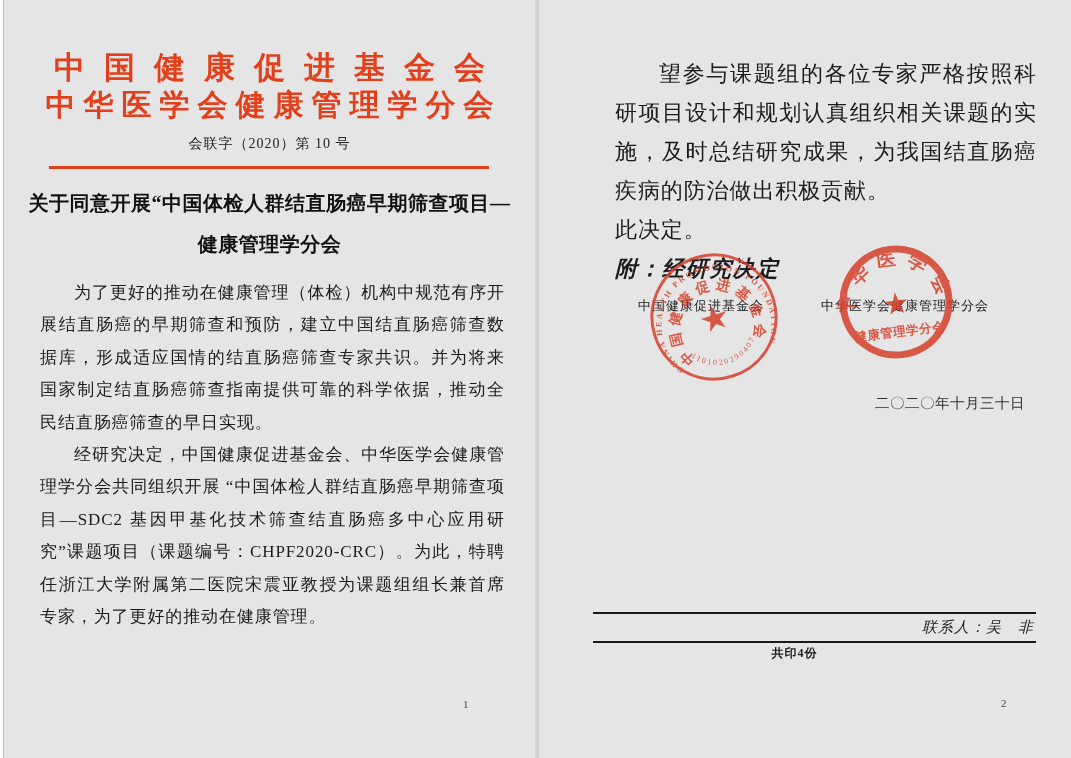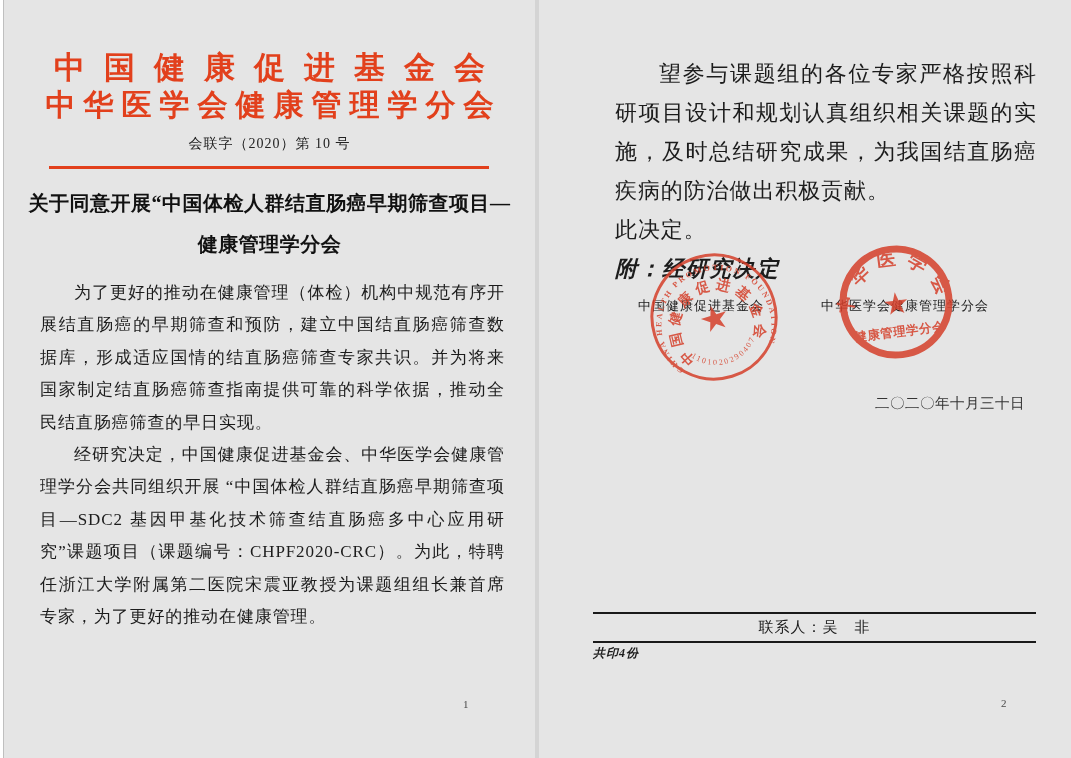--- a/index.html
+++ b/index.html
@@ -39,24 +39,24 @@
   .sig-org-1{left:99px;top:297px;}
   .sig-org-2{left:282px;top:297px;}
   .stamp{position:absolute;z-index:2;opacity:0.85;}
   .stamp-1{left:105px;top:247px;transform:rotate(-17deg);}
   .stamp-2{left:297px;top:242px;transform:rotate(-7deg);}
   .stamp text{fill:#d5402b;}
   .stamp .star{font-family:"DejaVu Sans",sans-serif;}
   .sig-date{position:absolute;left:304px;top:394px;font-size:14.5px;letter-spacing:0.5px;color:#333;white-space:nowrap;margin-left:32px;}
 
   .footer-block{position:absolute;left:54px;top:612px;width:443px;}
-  .footer-row{display:flex;justify-content:center;align-items:center;
+  .footer-row{display:flex;justify-content:flex-end;align-items:center;
     border-top:2px solid #1a1a1a;border-bottom:2px solid #1a1a1a;
-    padding:4px 2px;font-size:15px;letter-spacing:1px;}
-  .copies-note{text-align:left;padding-right:40px;margin-top:2px;font-size:12px;font-weight:bold;letter-spacing:1px;font-style:italic;}
+    padding:4px 2px;font-size:15px;letter-spacing:1px;font-style:italic;}
+  .copies-note{text-align:center;padding-right:40px;margin-top:2px;font-size:12px;font-weight:bold;letter-spacing:1px;}
 </style>
 </head>
 <body>
 
 <div class="canvas">
   <div class="edge-line"></div>
   <div class="page-divider"></div>
 
   <div class="page page-1">
     <div class="header">

